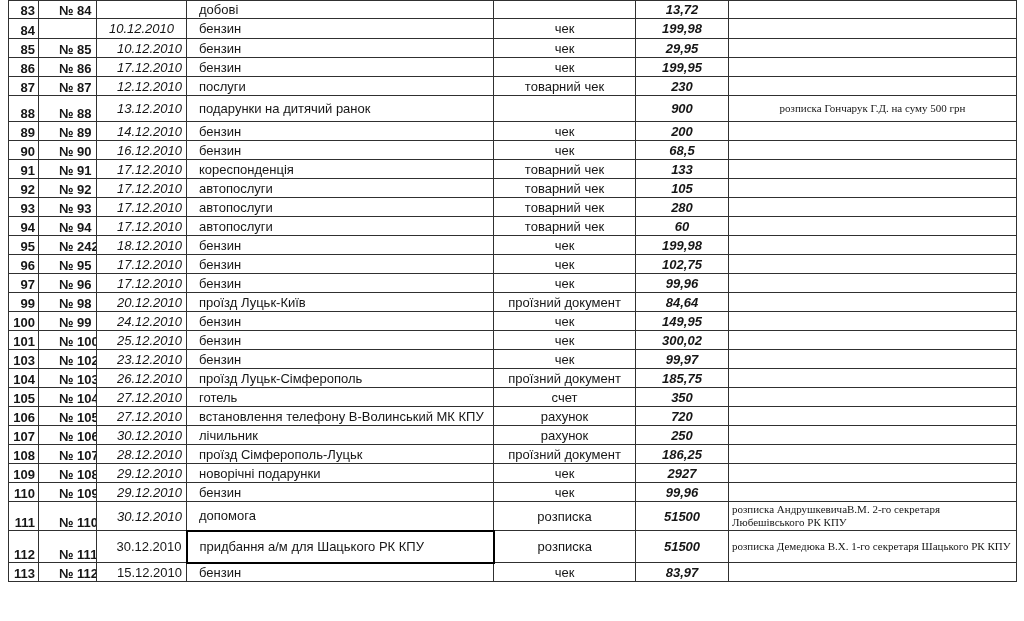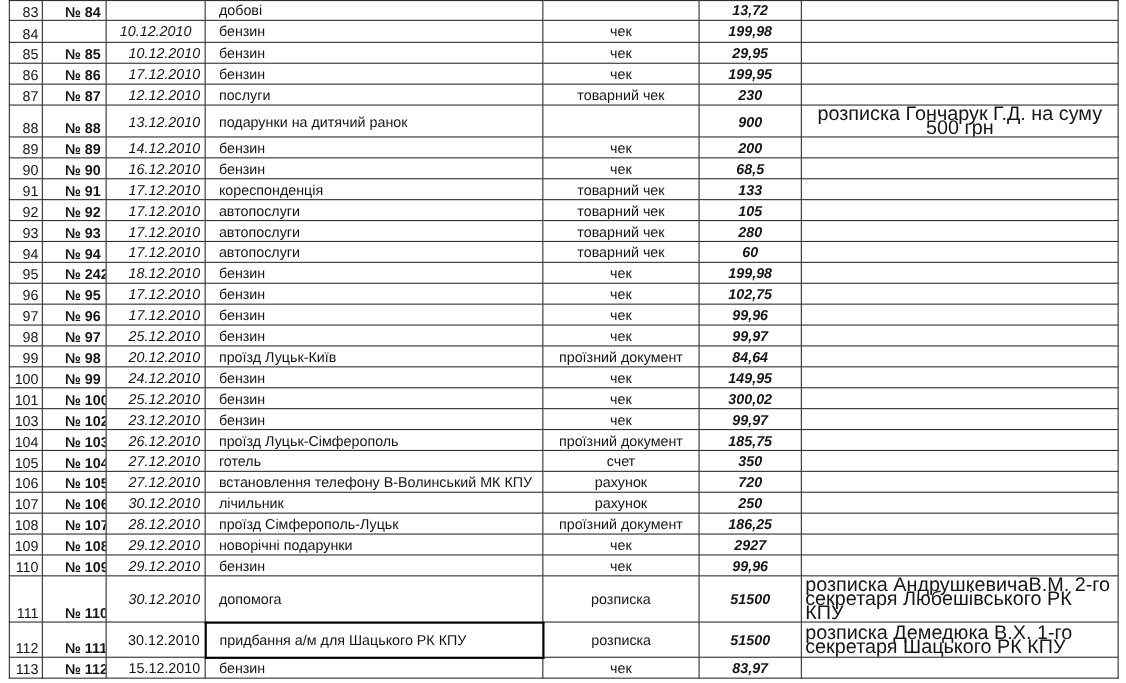--- a/index.html
+++ b/index.html
@@ -11,29 +11,29 @@
   table{ border-collapse:collapse; table-layout:fixed; width:1008px; }
   td{
     border:1px solid #303030;
     font-size:13px;
     vertical-align:middle;
     overflow:hidden;
     white-space:nowrap;
     padding:0 2px;
   }
   
-  .c-line   { text-align:right;  vertical-align:bottom; padding-right:3px; }
+  .c-line   { text-align:right;  vertical-align:bottom; padding-right:3px;font-weight:bold; }
   .c-num    { font-weight:700;   vertical-align:bottom; padding-left:20px; }
   .c-date   { font-style:italic; text-align:right; padding-right:4px; }
   .c-date.center  { text-align:center; padding-right:2px; }
   .c-date.upright { font-style:normal; }
   .c-desc   { text-align:left;   padding-left:12px; }
   .c-type   { text-align:center; }
   .c-amount { text-align:center; font-weight:700; font-style:italic; }
-  .c-note   { text-align:left; padding:1px 3px; font-size:18px; line-height:13px; white-space:normal; }
+  .c-note   { text-align:left; padding:1px 3px; font-size:11px; line-height:13px; white-space:normal;font-family:Liberation Serif, serif; }
   .c-note.center { text-align:center; }
   
   .c-desc.sel{
     border:2px solid #000000;
     position:relative;
   }
   .fill-handle{
     position:absolute; right:-4px; bottom:-4px;
     width:5px; height:5px;
     background:#141414; border:1px solid #ffffff;
@@ -184,29 +184,20 @@
         <tr style="height: 19px;">
           <td class="c-line">97</td>
           <td class="c-num">№ 96</td>
           <td class="c-date">17.12.2010</td>
           <td class="c-desc">бензин</td>
           <td class="c-type">чек</td>
           <td class="c-amount">99,96</td>
           <td class="c-note"></td>
         </tr>
         <tr style="height: 19px;">
-          <td class="c-line">98</td>
-          <td class="c-num">№ 97</td>
-          <td class="c-date">25.12.2010</td>
-          <td class="c-desc">бензин</td>
-          <td class="c-type">чек</td>
-          <td class="c-amount">99,97</td>
-          <td class="c-note"></td>
-        </tr>
-        <tr style="height: 19px;">
           <td class="c-line">99</td>
           <td class="c-num">№ 98</td>
           <td class="c-date">20.12.2010</td>
           <td class="c-desc">проїзд Луцьк-Київ</td>
           <td class="c-type">проїзний документ</td>
           <td class="c-amount">84,64</td>
           <td class="c-note"></td>
         </tr>
         <tr style="height: 19px;">
           <td class="c-line">100</td>

